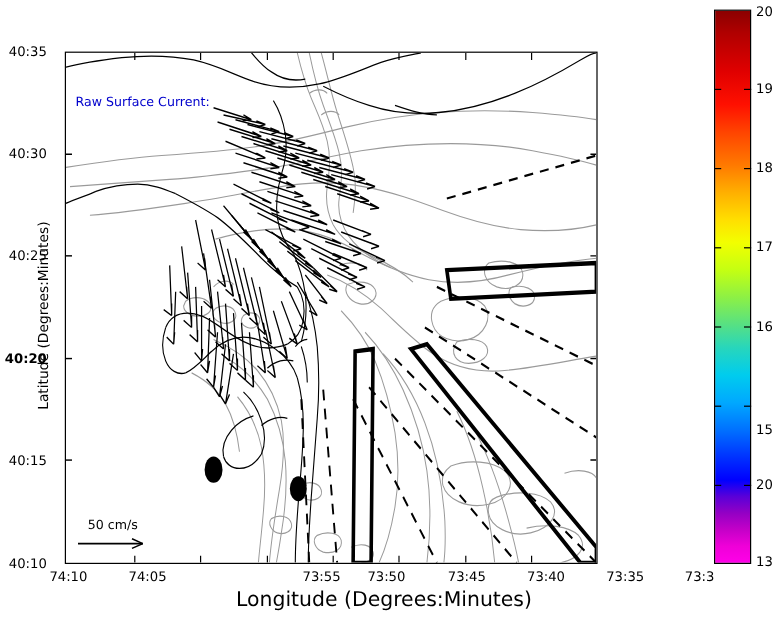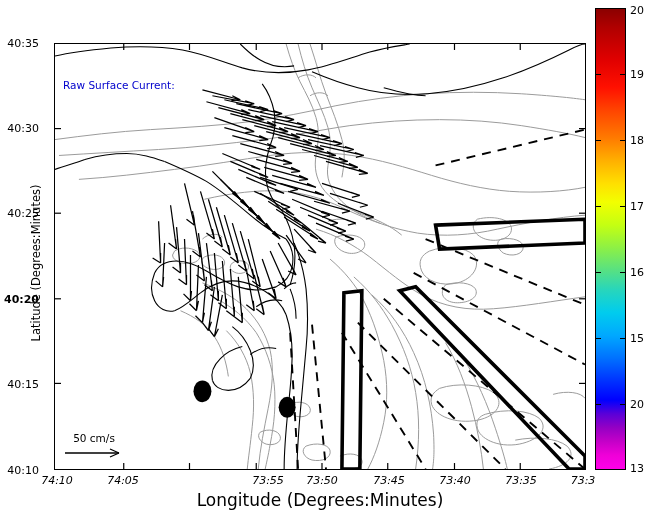--- a/index.html
+++ b/index.html
@@ -7,29 +7,29 @@
        font-family:"DejaVu Sans","Liberation Sans",sans-serif;}
 
   #figure{position:absolute;left:0;top:0;width:651px;height:518px;background:#ffffff;}
 
   
   #title{position:absolute;left:0;top:18px;width:600px;text-align:center;
          color:#0000cc;font-size:12.5px;font-weight:bold;letter-spacing:.2px;
          white-space:pre;}
 
   
-  #axes{position:absolute;left:54px;top:43px;width:532px;height:427px;
+  #axes{position:absolute;left:54px;top:43px;width:444px;height:427px;
         border:1.3px solid #000;background:#ffffff;box-sizing:border-box;overflow:hidden;}
   #plotsvg{position:absolute;left:0;top:0;width:100%;height:100%;display:block;}
 
   
   .ytick{position:absolute;right:612px;text-align:center;font-size:11px;color:#000;
          transform:translateY(-50%);white-space:nowrap;}
   .xtick{position:absolute;top:474px;font-size:11px;color:#000;
-         transform:translateX(-50%);white-space:nowrap;font-style:italic;}
+         transform:translateX(-50%);white-space:nowrap;}
 
   #ylabel{position:absolute;left:-64px;top:256px;width:200px;text-align:center;
           font-size:11.5px;color:#000;transform:rotate(-90deg);white-space:nowrap;}
   #xlabel{position:absolute;left:54px;top:490px;width:532px;text-align:center;
           font-size:17px;color:#000;white-space:nowrap;}
 
   
   #annot{position:absolute;left:8px;top:6px;color:#0000cc;font-size:10.5px;
          line-height:14px;white-space:pre;}
   #annot div{white-space:nowrap;}
@@ -377,17 +377,17 @@
   <div class="cbmark" style="top:338px;"></div>
   <div class="cbmark r" style="top:338px;"></div>
   <div class="cbmark" style="top:404px;"></div>
   <div class="cbmark r" style="top:404px;"></div>
 
   <div class="cbtick" style="top:10px;">20</div>
   <div class="cbtick" style="top:74px;">19</div>
   <div class="cbtick" style="top:140px;">18</div>
   <div class="cbtick" style="top:206px;">17</div>
   <div class="cbtick" style="top:272px;">16</div>
-  <div class="cbtick" style="top:338px;">15</div>
+  <div class="cbtick" style="top:358px;">15</div>
   <div class="cbtick" style="top:404px;">20</div>
   <div class="cbtick" style="top:468px;">13</div>
 
 </div>
 
 </body></html>

